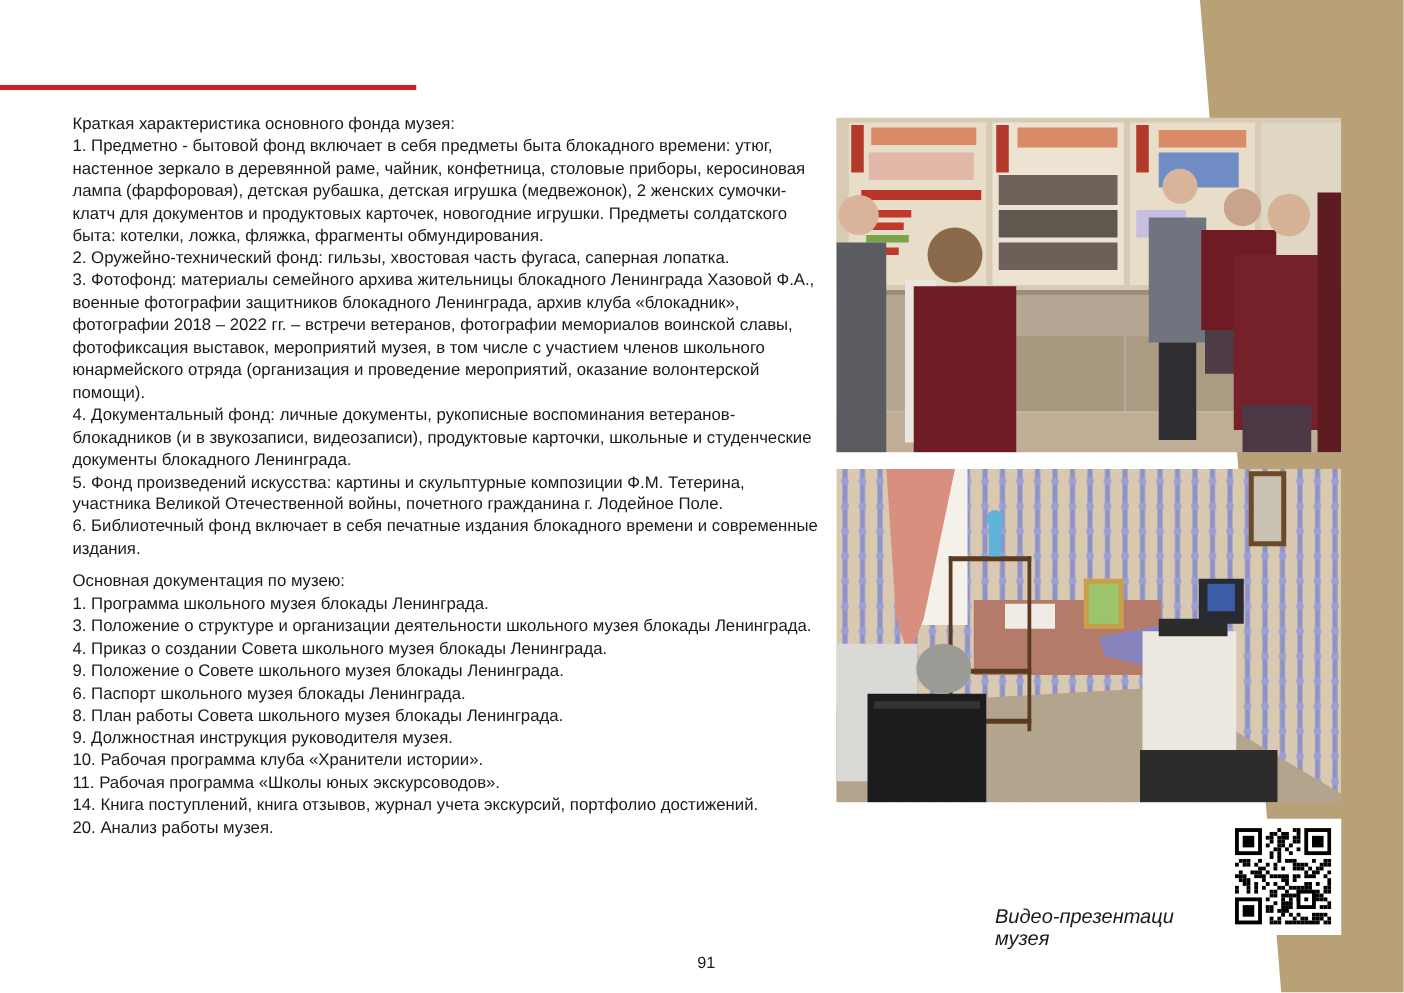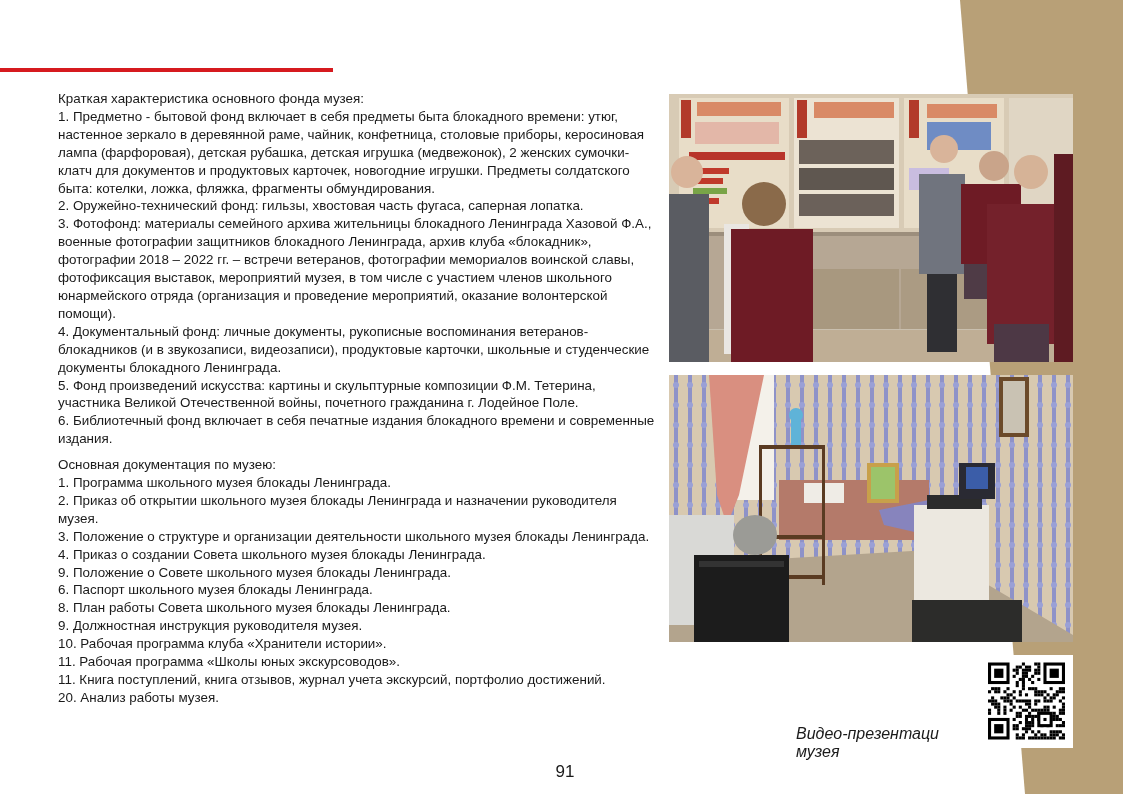--- a/index.html
+++ b/index.html
@@ -36,21 +36,21 @@
       position: absolute; left: 980px; top: 655px; width: 93px; height: 93px;
       background: #ffffff;
     }
     .qr-box svg { position: absolute; left: 8px; top: 7px; }
     .caption {
       position: absolute; left: 796px; top: 725px; width: 170px;
       font-style: italic; font-size: 16px; color: #1a1a1a;
     }
     .page-num {
       position: absolute; left: 540px; top: 762px; width: 50px; text-align: center;
-      font-size: 17px; color: #1a1a1a;
+      font-size: 13px; color: #1a1a1a;
     }
   </style>
 </head>
 <body>
 
 <svg class="beige-band" width="1123" height="794" viewBox="0 0 1123 794">
   <polygon points="960,0 1123,0 1123,794 1025,794" fill="#b8a077"></polygon>
 </svg>
 
 <div class="red-rule"></div>
@@ -61,30 +61,29 @@
     <p>1. Предметно - бытовой фонд включает в себя предметы быта блокадного времени: утюг, настенное зеркало в деревянной раме, чайник, конфетница, столовые приборы, керосиновая лампа (фарфоровая), детская рубашка, детская игрушка (медвежонок), 2 женских сумочки-клатч для документов и продуктовых карточек, новогодние игрушки. Предметы солдатского быта: котелки, ложка, фляжка, фрагменты обмундирования.</p>
     <p>2. Оружейно-технический фонд: гильзы, хвостовая часть фугаса, саперная лопатка.</p>
     <p>3. Фотофонд: материалы семейного архива жительницы блокадного Ленинграда Хазовой Ф.А., военные фотографии защитников блокадного Ленинграда, архив клуба «блокадник», фотографии 2018 – 2022 гг. – встречи ветеранов, фотографии мемориалов воинской славы, фотофиксация выставок, мероприятий музея, в том числе с участием членов школьного юнармейского отряда (организация и проведение мероприятий, оказание волонтерской помощи).</p>
     <p>4. Документальный фонд: личные документы, рукописные воспоминания ветеранов-блокадников (и в звукозаписи, видеозаписи), продуктовые карточки, школьные и студенческие документы блокадного Ленинграда.</p>
     <p>5. Фонд произведений искусства: картины и скульптурные композиции Ф.М. Тетерина, участника Великой Отечественной войны, почетного гражданина г. Лодейное Поле.</p>
     <p>6. Библиотечный фонд включает в себя печатные издания блокадного времени и современные издания.</p>
   </div>
   <div class="section-2">
     <h2>Основная документация по музею:</h2>
     <p>1. Программа школьного музея блокады Ленинграда.</p>
-    <p>2. Приказ об открытии школьного музея блокады Ленинграда и назначении руководителя музея.</p>
     <p>3. Положение о структуре и организации деятельности школьного музея блокады Ленинграда.</p>
     <p>4. Приказ о создании Совета школьного музея блокады Ленинграда.</p>
     <p>9. Положение о Совете школьного музея блокады Ленинграда.</p>
     <p>6. Паспорт школьного музея блокады Ленинграда.</p>
     <p>8. План работы Совета школьного музея блокады Ленинграда.</p>
     <p>9. Должностная инструкция руководителя музея.</p>
     <p>10. Рабочая программа клуба «Хранители истории».</p>
     <p>11. Рабочая программа «Школы юных экскурсоводов».</p>
-    <p>11. Книга поступлений, книга отзывов, журнал учета экскурсий, портфолио достижений.</p>
+    <p>14. Книга поступлений, книга отзывов, журнал учета экскурсий, портфолио достижений.</p>
     <p>20. Анализ работы музея.</p>
   </div>
 </div>
 
 <div class="photo photo-1" title="Students in maroon uniforms at a blockade of Leningrad exhibition display">
   <svg width="404" height="268" viewBox="0 0 404 268">
     <rect width="404" height="268" fill="#c9bfae"></rect>
 
     <rect x="0" y="0" width="404" height="140" fill="#d8cbb5"></rect>
     <rect x="10" y="4" width="110" height="130" fill="#e8ddc8"></rect>

